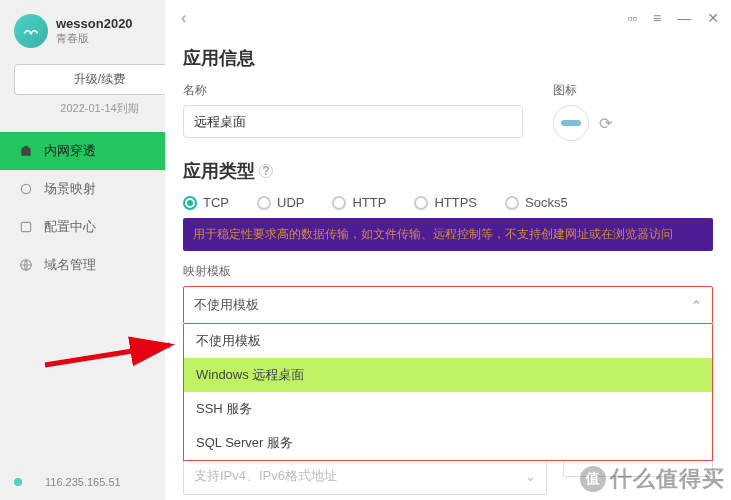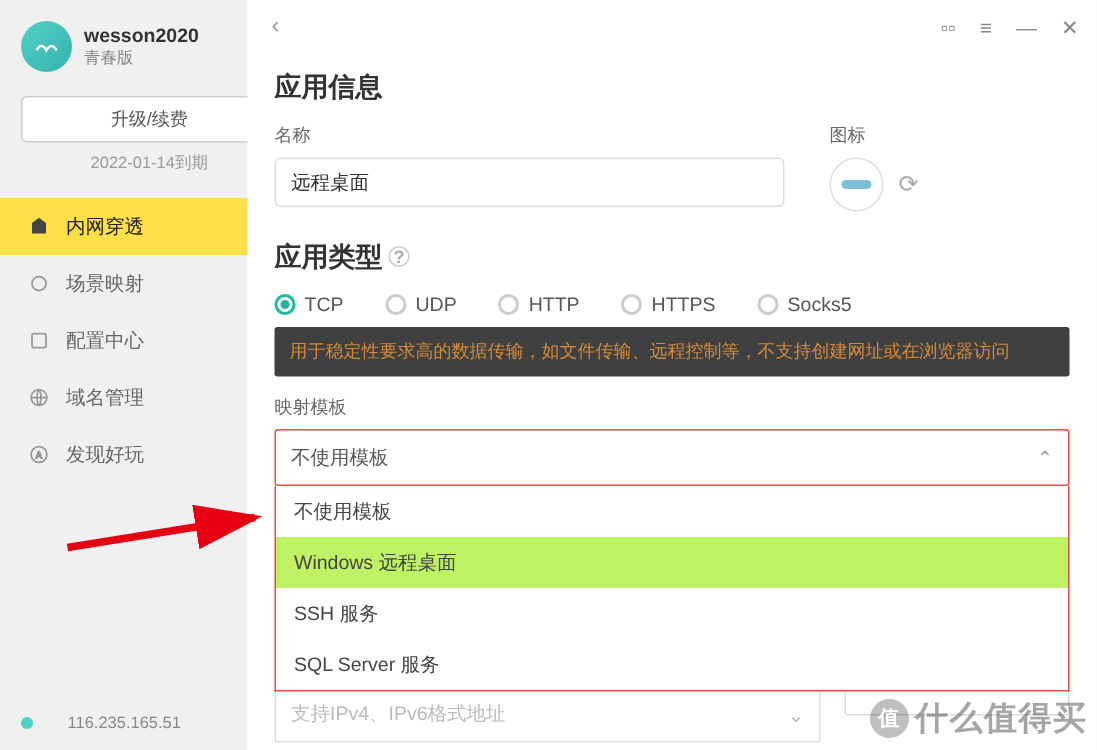--- a/index.html
+++ b/index.html
@@ -6,21 +6,21 @@
   body { width: 731px; height: 500px; background: #f5f5f5; position: relative; overflow: hidden; }
   .sidebar { position: absolute; left: 0; top: 0; width: 199px; height: 500px; background: #f0f0f0; }
   .user-block { display: flex; align-items: center; padding: 14px 12px 10px 14px; }
   .avatar { width: 34px; height: 34px; border-radius: 50%; background: linear-gradient(135deg,#4fd1c5 0%,#38b2ac 100%); display:flex;align-items:center;justify-content:center;color:#fff;font-size:18px; }
   .user-text { margin-left: 8px; }
   .user-name { font-size: 13px; font-weight: 600; color: #333; }
   .user-sub { font-size: 11px; color: #888; }
   .upgrade-btn { margin: 6px 14px 6px 14px; padding: 6px 0; text-align: center; border: 1px solid #ccc; border-radius: 4px; font-size: 12px; color: #555; background: #fff; cursor: pointer; }
   .expire { text-align: center; font-size: 11px; color: #999; margin-bottom: 16px; }
   .nav-item { display: flex; align-items: center; padding: 10px 18px; font-size: 13px; color: #666; cursor: pointer; }
-  .nav-item.active { background: #fde047; color: #222; font-weight: 500; }
+  .nav-item.active { background: #22c55e; color: #222; font-weight: 500; }
   .nav-icon { width: 16px; height: 16px; margin-right: 10px; display:flex;align-items:center;justify-content:center; }
   .ip-bar { position: absolute; bottom: 12px; left: 14px; font-size: 11px; color: #888; display:flex;align-items:center;gap:17px; }
   .ip-dot { width: 8px; height: 8px; border-radius: 50%; background: #4fd1c5; margin-right: 6px; }
 
   .main { position: absolute; left: 165px; top: 0; right: 0; height: 500px; background: #fff; }
   .topbar { height: 36px; display: flex; align-items: center; justify-content: space-between; padding: 0 12px; }
   .top-left { color: #999; font-size: 16px; padding: 0 4px; cursor:pointer; }
   .top-right { display: flex; align-items: center; gap: 16px; color: #888; }
   .top-right span { cursor: pointer; font-size: 14px; }
 
@@ -36,21 +36,21 @@
   .icon-circle { width: 36px; height: 36px; border-radius: 50%; border:1px solid #ddd; display:flex;align-items:center;justify-content:center; }
   .icon-circle-inner { width:20px;height:6px;background:#7cc0d8;border-radius:3px; }
   .refresh { color:#aaa; cursor:pointer; }
 
   .radio-row { display: flex; align-items: center; gap: 28px; margin: 8px 0; }
   .radio { display: flex; align-items: center; gap: 6px; font-size: 13px; color: #555; cursor:pointer; }
   .radio-dot { width: 14px; height: 14px; border-radius: 50%; border: 2px solid #ccc; display:flex;align-items:center;justify-content:center; }
   .radio.selected .radio-dot { border-color: #1eb89c; }
   .radio.selected .radio-dot::after { content:''; width:6px;height:6px;border-radius:50%;background:#1eb89c; }
 
-  .hint-bar { background:#404040; color:#d48a3a; font-size:12px; padding:8px 10px; margin:4px 0 12px 0; border-radius:2px; white-space:nowrap;overflow:hidden; filter: blur(0.4px); }
+  .hint-bar { background:#4c1d95; color:#d48a3a; font-size:12px; padding:8px 10px; margin:4px 0 12px 0; border-radius:2px; white-space:nowrap;overflow:hidden; filter: blur(0.4px); }
 
   .select-wrap { position: relative; width: 100%; }
   .select-box { width: 100%; padding: 9px 10px; border: 1px solid #e74c3c; border-radius: 2px; font-size: 13px; color: #555; display:flex; justify-content:space-between; align-items:center; cursor:pointer; background:#fff; }
   .select-box .chev { color:#999; }
   .dropdown { position: absolute; top: 38px; left: 0; right: 0; border: 1px solid #e74c3c; border-top:none; background:#fff; z-index: 10; }
   .dropdown-item { padding: 8px 12px; font-size: 13px; color: #444; cursor:pointer; }
   .dropdown-item.hover { background:#bef264; }
 
   .bottom-row { display:flex; gap:16px; margin-top:110px;text-align:right; }
   .bottom-input { flex:1; padding:9px 10px; border:1px solid #ddd; border-radius:2px; font-size:13px; color:#aaa; display:flex;justify-content:space-between;align-items:center; }
@@ -103,29 +103,20 @@
     <span>配置中心</span>
   </div>
   <div class="nav-item">
     <span class="nav-icon">
         <svg width="14" height="14" viewBox="0 0 24 24" fill="none" stroke="#999" stroke-width="2">
           <circle cx="12" cy="12" r="9"></circle>
           <path d="M3 12h18M12 3c3 3 3 15 0 18M12 3c-3 3-3 15 0 18"></path>
         </svg>
       </span>
     <span>域名管理</span>
-  </div>
-  <div class="nav-item">
-    <span class="nav-icon">
-        <svg width="14" height="14" viewBox="0 0 24 24" fill="none" stroke="#999" stroke-width="2">
-          <circle cx="12" cy="12" r="9"></circle>
-          <text x="12" y="16" font-size="10" text-anchor="middle" fill="#999">A</text>
-        </svg>
-      </span>
-    <span>发现好玩</span>
   </div>
 
   <div class="ip-bar">
     <span class="ip-dot"></span>
     <span>116.235.165.51</span>
   </div>
 </div>
 
 <div class="main">
   <div class="topbar">

